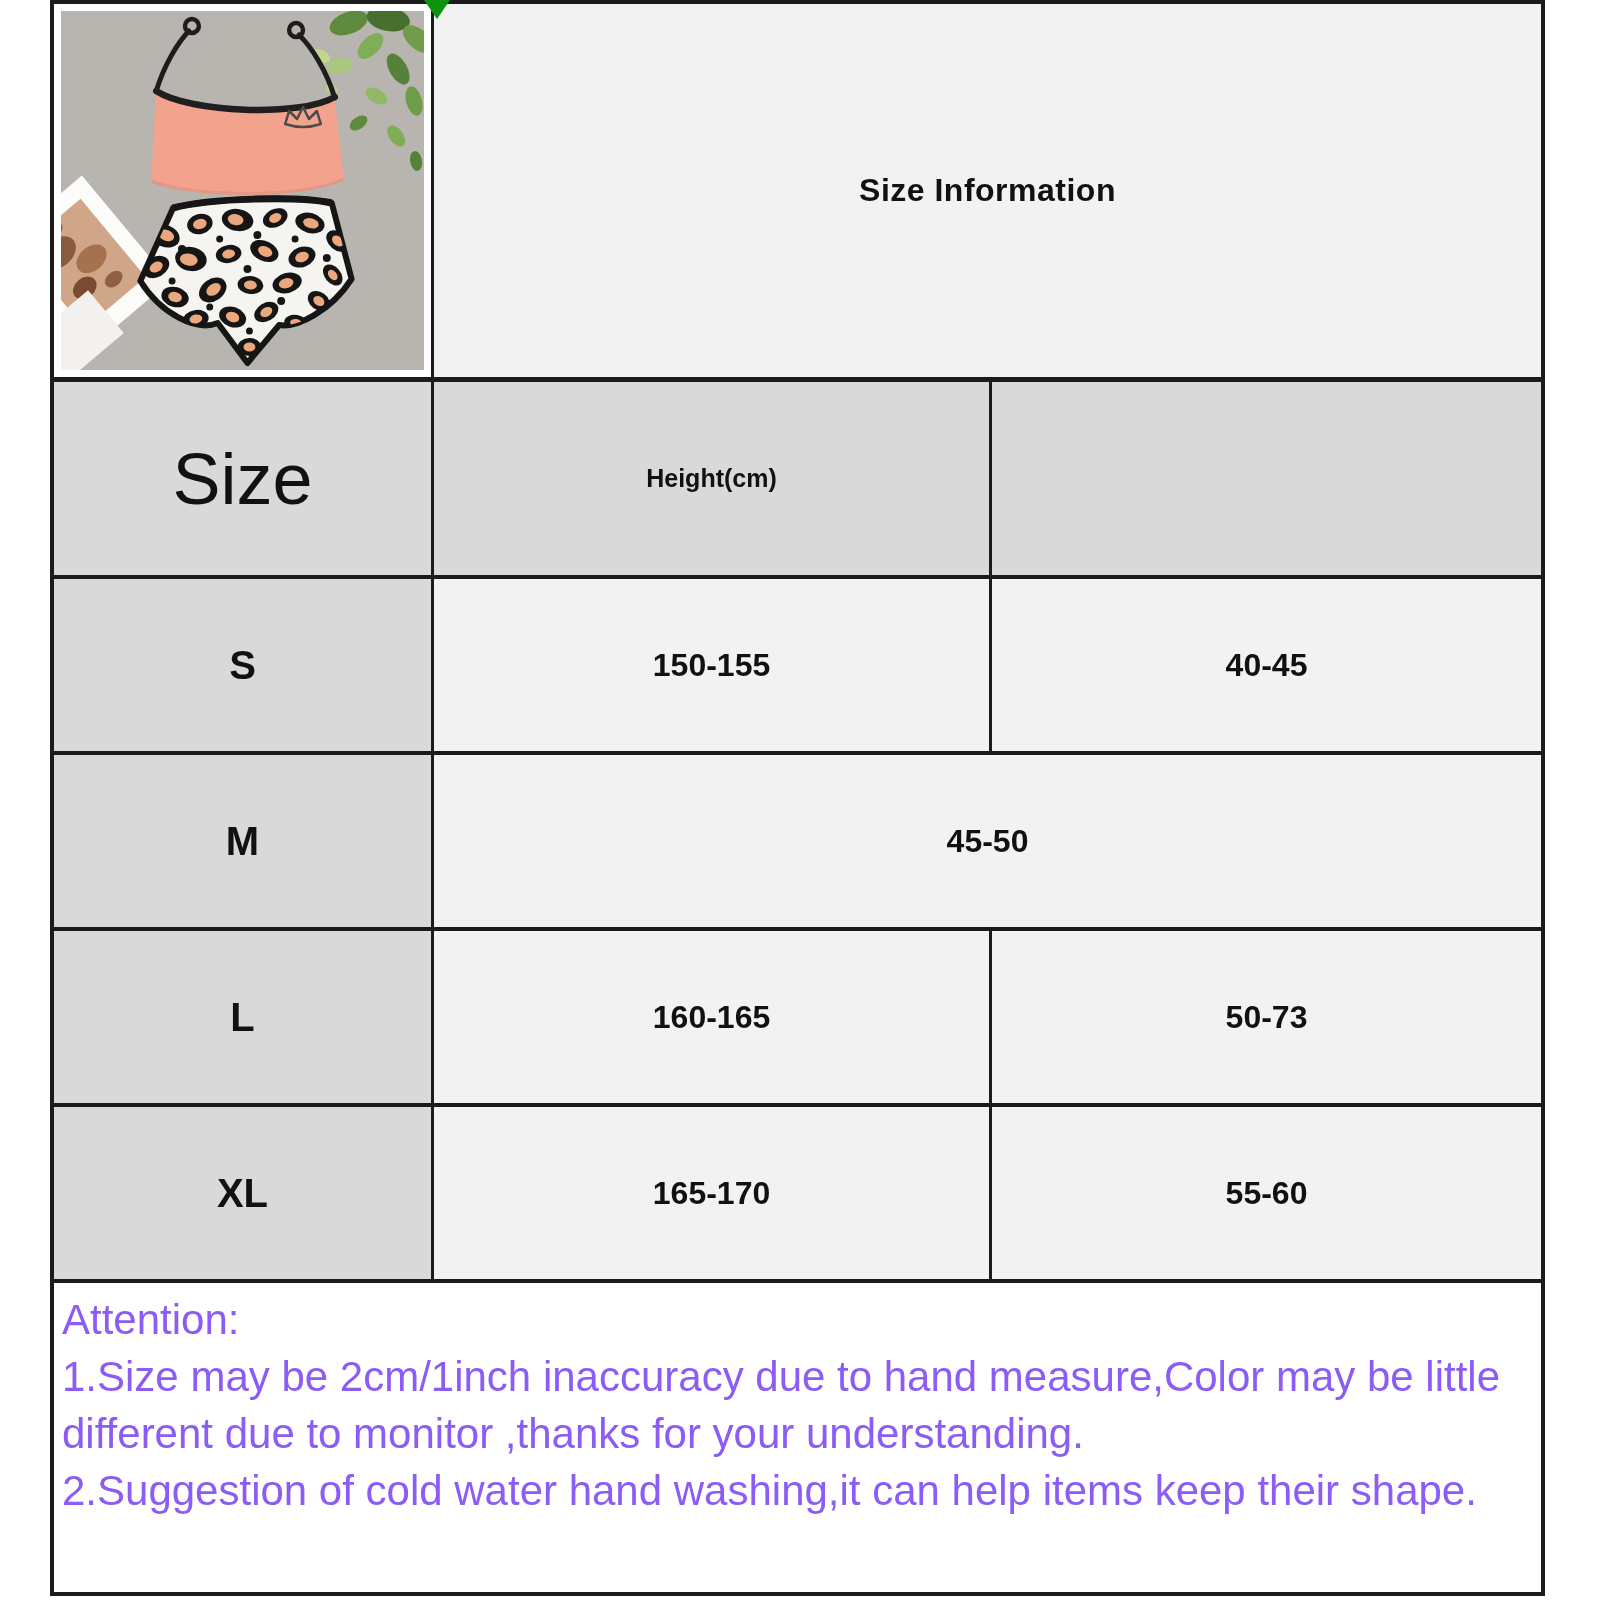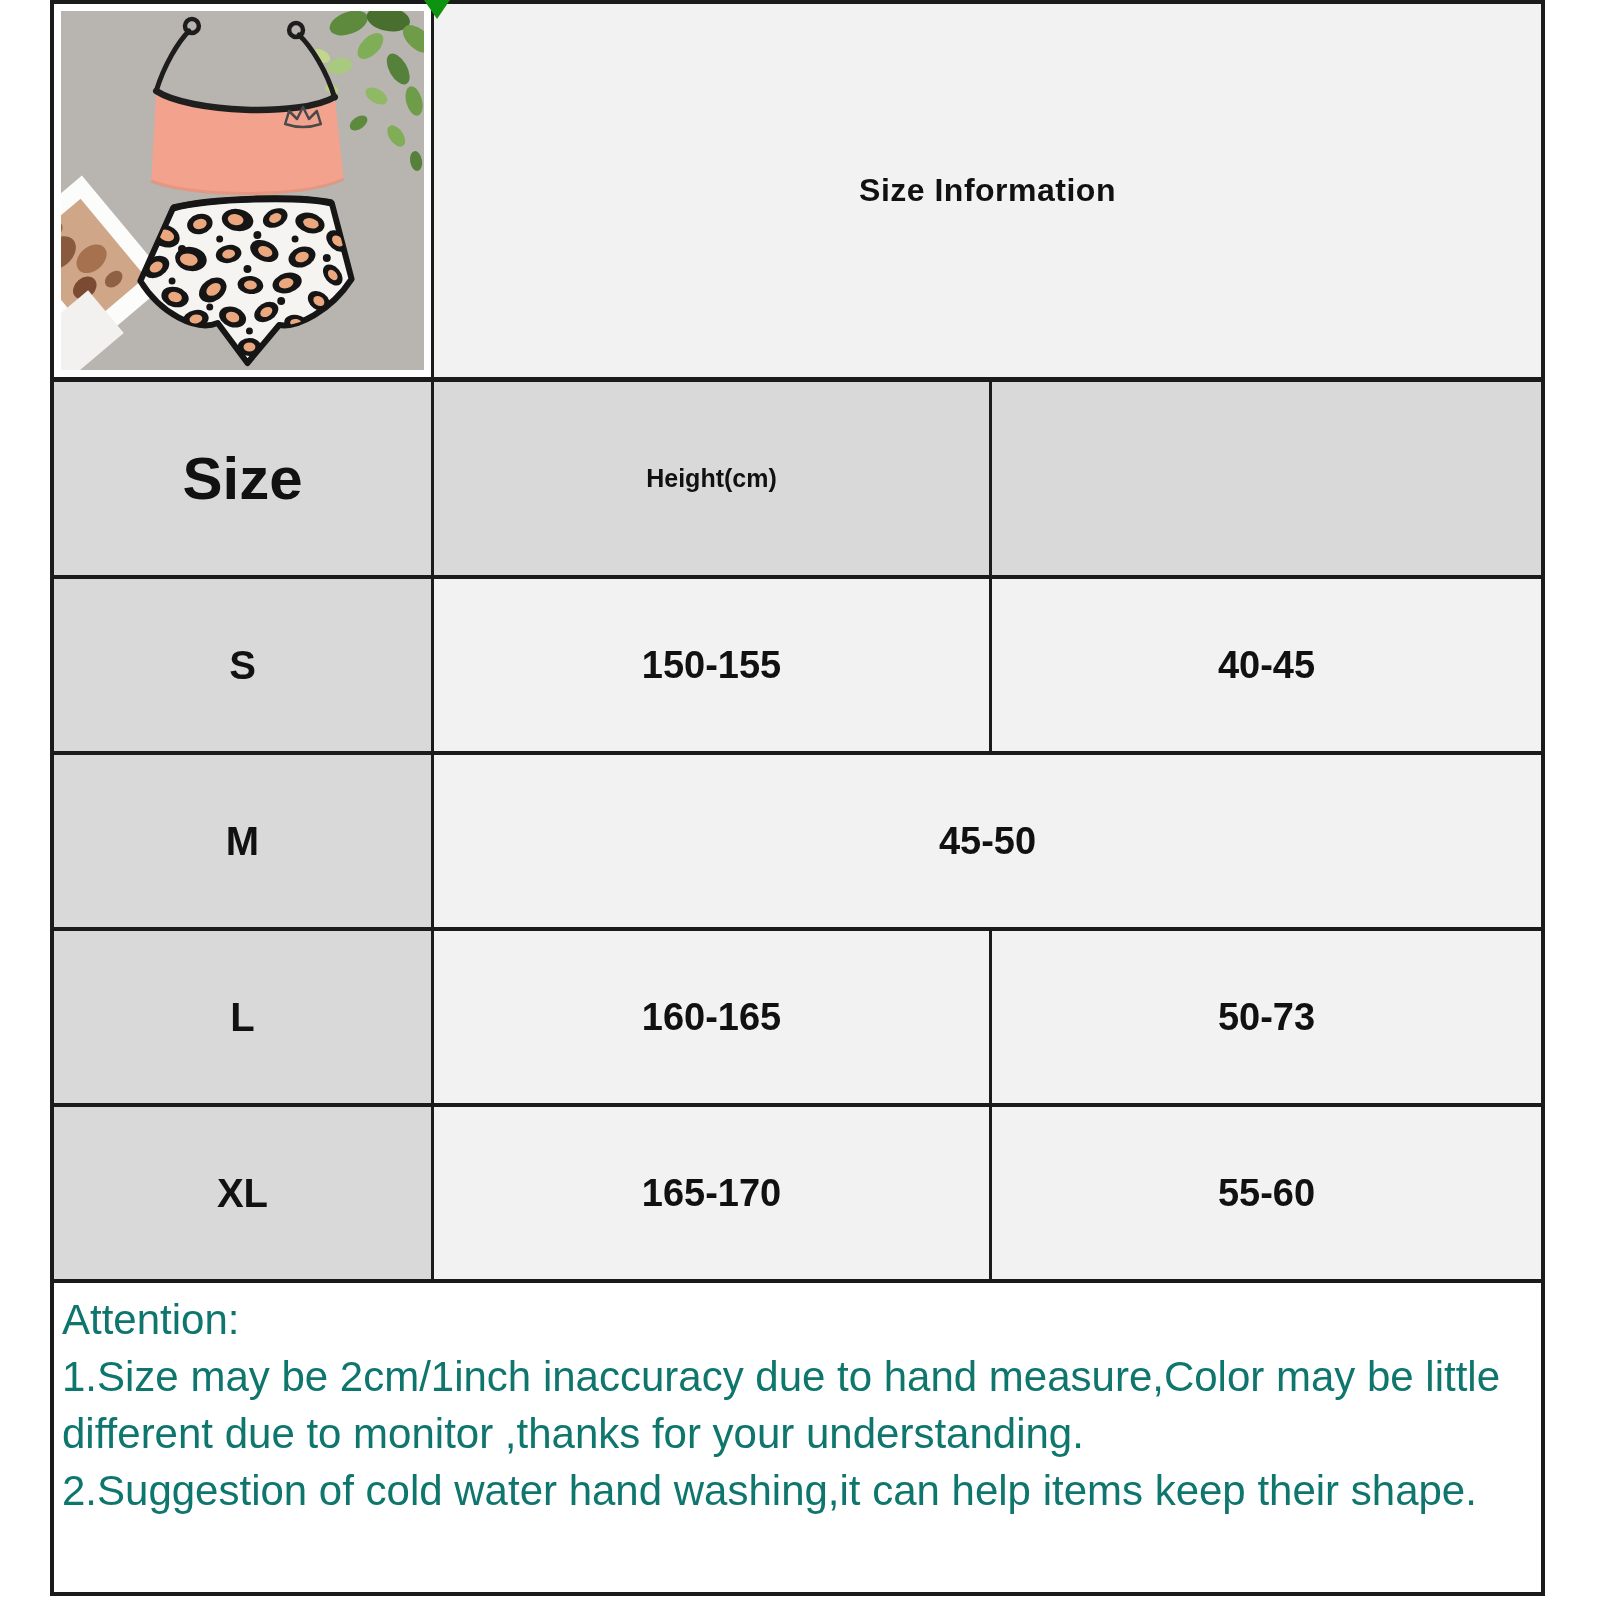--- a/index.html
+++ b/index.html
@@ -34,33 +34,33 @@
   .c2{width:558px;border-right:3px solid var(--table-border);}
   .c3{flex:1;}
   
   .top-row{height:373px;}
   .image-cell{background:#fff;padding:7px;align-items:stretch;justify-content:stretch;}
   .image-cell svg{width:100%;height:100%;display:block;}
   .title-cell{flex:1;background:var(--title-cell-bg);}
   .page-title{font-size:32px;font-weight:bold;letter-spacing:0.5px;}
   
   .header-row{height:198px;border-top:5px solid var(--table-border);background:var(--header-row-bg);}
-  .size-head{font-size:60px;font-weight:bold;}
+  .size-head{font-size:72px;font-weight:normal;}
   .col-head{font-size:25px;font-weight:bold;}
   
   .data-row{height:176px;border-top:4px solid var(--table-border);}
   .size-cell{background:var(--size-col-bg);font-size:40px;font-weight:bold;}
-  .value-cell{background:var(--data-cell-bg);font-size:38px;font-weight:bold;}
+  .value-cell{background:var(--data-cell-bg);font-size:32px;font-weight:bold;}
   
   .attention{
     flex:1;border-top:4px solid var(--table-border);
     background:var(--attention-bg);
     padding:8px 12px 0 8px;
   }
-  .attention-line{font-size:42px;line-height:57px;font-weight:400;color:#0f766e;}
+  .attention-line{font-size:42px;line-height:57px;font-weight:400;color:#8b5cf6;}
   
   .green-marker{
     position:absolute;left:424px;top:0;
     width:0;height:0;
     border-left:13px solid transparent;
     border-right:13px solid transparent;
     border-top:19px solid var(--green-marker);
     z-index:5;
   }
 </style>

